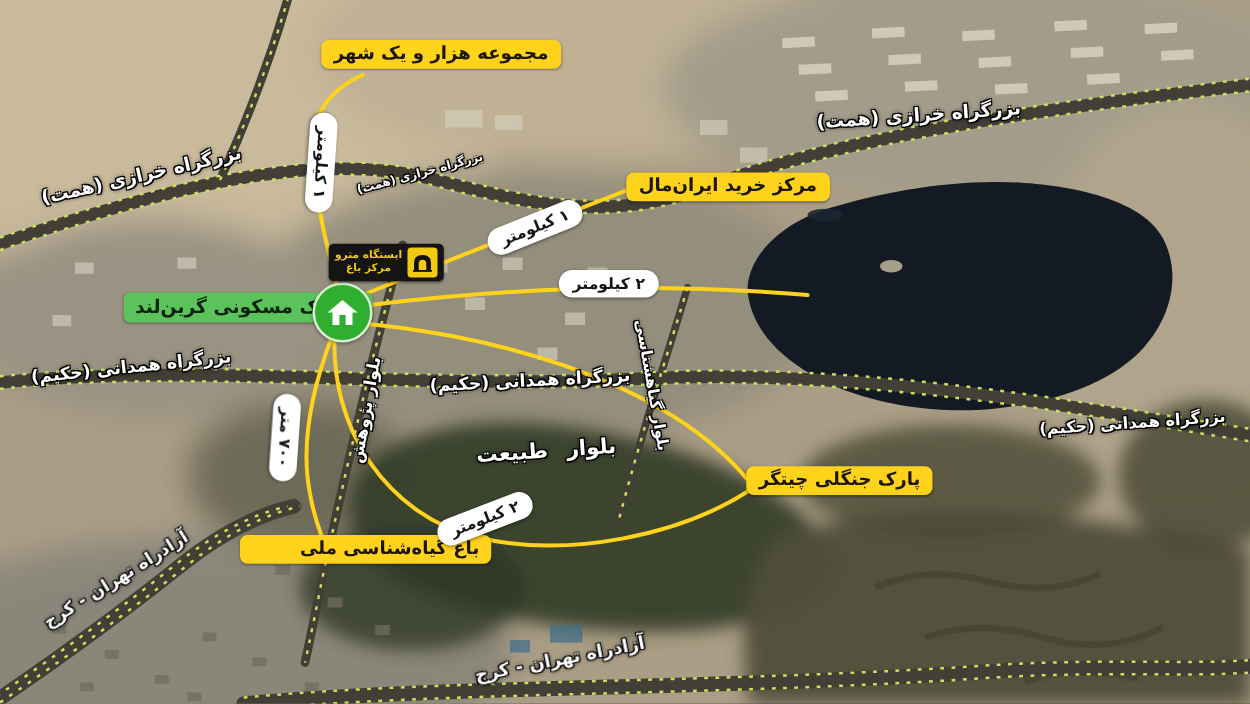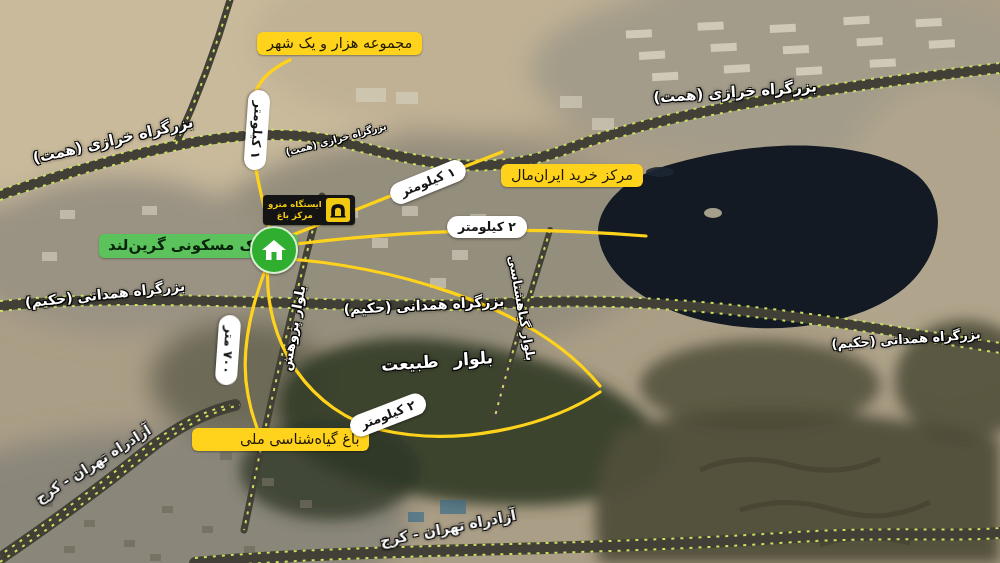--- a/index.html
+++ b/index.html
@@ -1,20 +1,20 @@
 <!DOCTYPE html>
 <html lang="fa"><head>
 <meta charset="utf-8">
 <style>
   html,body{margin:0;padding:0;background:#222;}
   #map{position:relative;width:1000px;height:563px;overflow:hidden;
        font-family:"DejaVu Sans","Liberation Sans",sans-serif;background:#ab9e86;}
   #map svg.base{position:absolute;left:0;top:0;}
   .lbl{position:absolute;white-space:nowrap;direction:rtl;}
-  .poi{background:#FFD21C;color:#1c1600;font-weight:normal;font-size:14.5px;
+  .poi{background:#FFD21C;color:#1c1600;font-weight:bold;font-size:14.5px;
        padding:3px 10px 4px;border-radius:6px;box-shadow:0 1px 2px rgba(0,0,0,.35);}
   .hwy{color:#fff;font-weight:bold;font-size:14px;transform-origin:center;
        text-shadow:-1px -1px 0 #000,1px -1px 0 #000,-1px 1px 0 #000,1px 1px 0 #000,0 0 4px #000;}
   .pill{background:#fff;color:#151515;font-weight:bold;font-size:12.5px;
         padding:3px 11px 4px;border-radius:14px;box-shadow:0 1px 3px rgba(0,0,0,.45);
         transform-origin:center;}
   .center-lbl{background:#5CC35C;color:#07230a;font-weight:bold;font-size:15px;
         padding:2px 9px 4px;border-radius:5px;box-shadow:0 1px 2px rgba(0,0,0,.3);}
   .home{position:absolute;width:44px;height:44px;border-radius:50%;
         background:#2fae2f;border:2px solid #d9efd3;box-shadow:0 1px 3px rgba(0,0,0,.4);
@@ -150,21 +150,22 @@
       <path d="M270,230 C258,185 248,140 252,104 C255,84 268,70 290,60"></path>
       <path d="M290,236 C350,212 430,180 502,152"></path>
       <path d="M296,244 C410,230 530,226 646,236"></path>
       <path d="M266,268 C250,310 240,355 248,395 C251,412 254,420 257,428"></path>
       <path d="M278,258 C380,265 530,300 600,386"></path>
       <path d="M600,392 C545,428 455,447 382,430 C312,413 262,345 268,262"></path>
     </g>
   </svg>
 
   <div class="lbl poi" style="left:257px;top:32px;">مجموعه هزار و یک شهر</div>
-  <div class="lbl poi" style="left:501px;top:138px;margin-top:26px;">مرکز خرید ایران‌مال</div>
+  <div class="lbl poi" style="left:501px;top:138px;">مرکز خرید ایران‌مال</div>
+  <div class="lbl poi" style="left:597px;top:373px;">پارک جنگلی چیتگر</div>
   <div class="lbl poi" style="left:192px;top:428px;padding-left:48px;">باغ گیاه‌شناسی ملی</div>
 
   <div class="lbl center-lbl" style="left:99px;top:234px;">شهرک مسکونی گرین‌لند</div>
   <div class="home" style="left:250px;top:226px;">
     <svg width="26" height="24" viewBox="0 0 26 24">
       <path d="M13,2 L25,12 L21,12 L21,22 L5,22 L5,12 L1,12 Z" fill="#fff"></path>
       <rect x="10.5" y="14" width="5" height="8" fill="#2fae2f"></rect>
     </svg>
   </div>
 

